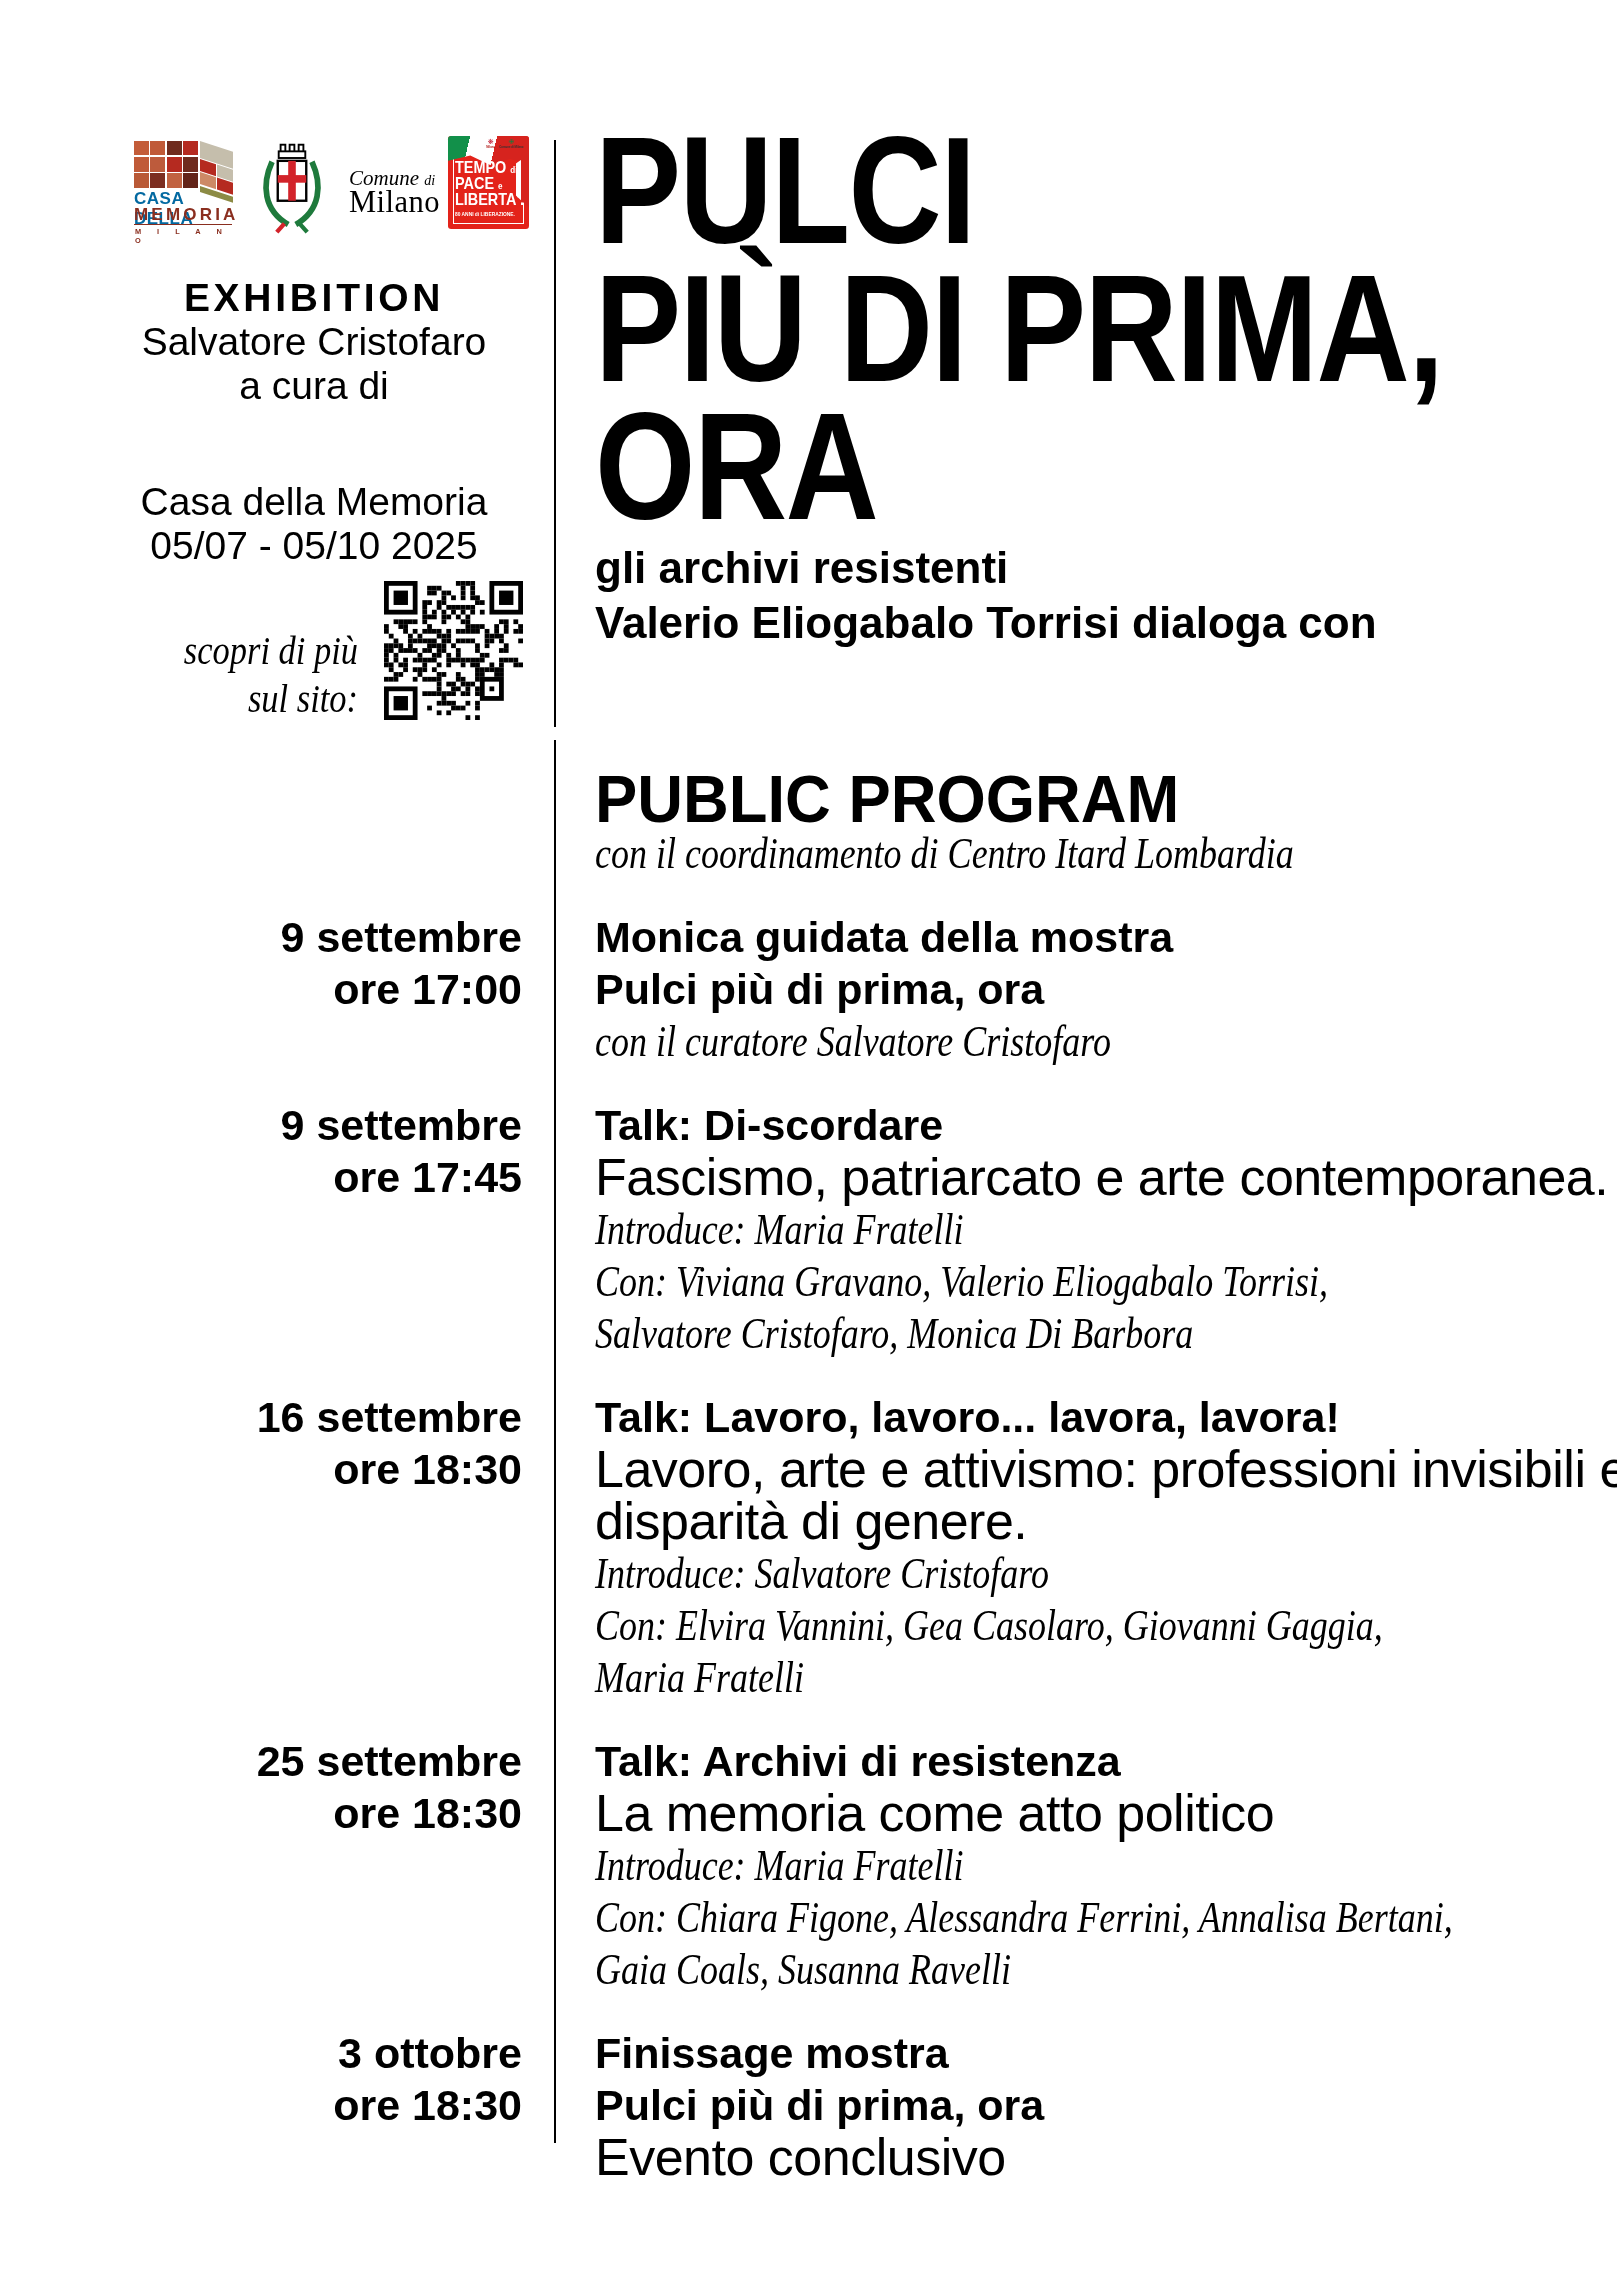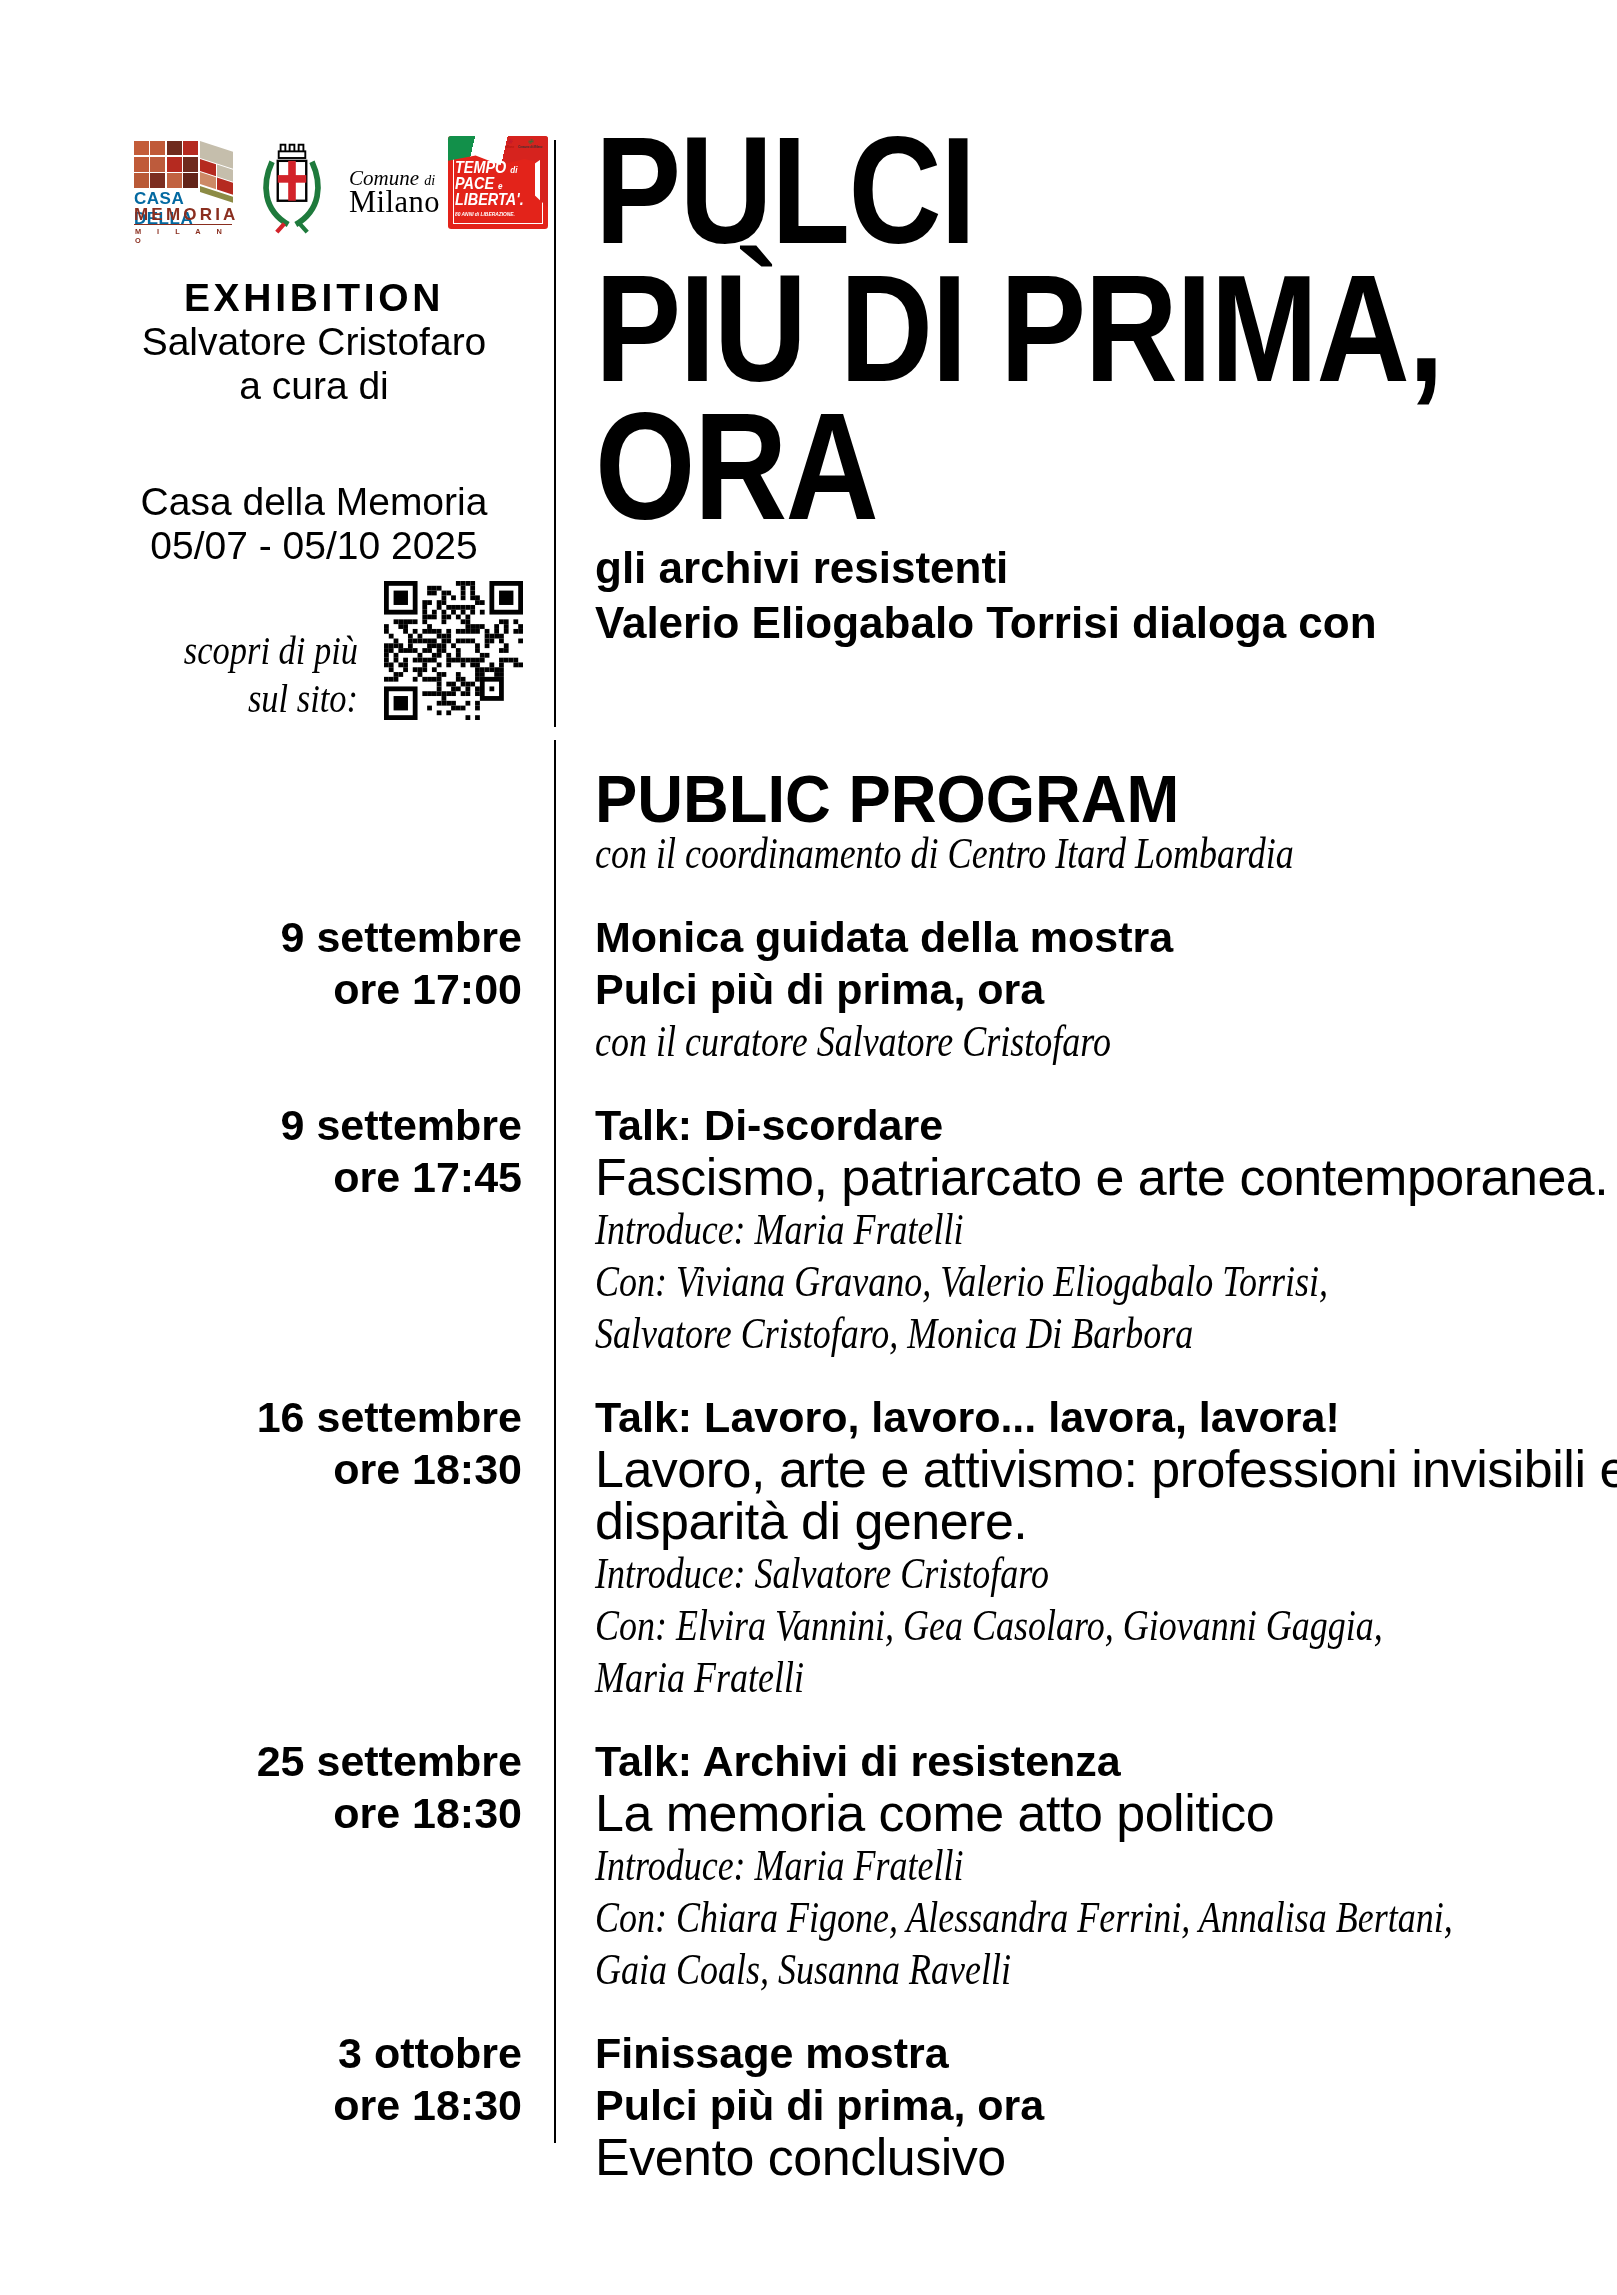--- a/index.html
+++ b/index.html
@@ -22,21 +22,21 @@
   .casa-line1{position:absolute;left:0;top:49px;font-weight:bold;font-size:17px;letter-spacing:0.5px;}
   .casa-line2{position:absolute;left:0;top:65px;font-weight:bold;font-size:17px;letter-spacing:3.2px;}
   .casa-rule{position:absolute;left:0;top:84px;width:98px;height:1.4px;}
   .casa-line3{position:absolute;left:0.9px;top:87px;font-weight:bold;font-size:7.4px;letter-spacing:7px;}
 
   .logo-comune{left:254px;top:139px;width:190px;height:95px;}
   .comune-text1{position:absolute;left:95px;top:27px;font-family:"Liberation Serif",serif;font-size:21px;font-style:italic;}
   .comune-text1 .small-di{font-size:14px;}
   .comune-text2{position:absolute;left:95px;top:46px;font-family:"Liberation Serif",serif;font-size:30.5px;letter-spacing:0.5px;}
 
-  .logo-tempo{left:448px;top:136px;width:100px;height:93px;border-radius:3.2px;overflow:hidden;font-style:italic;}
+  .logo-tempo{left:448px;top:136px;width:81px;height:93px;border-radius:3.2px;overflow:hidden;}
   .tempo-frame{position:absolute;left:4.6px;top:4.6px;right:4.6px;bottom:4.6px;border:1.4px solid #fff;}
   .tempo-flag{position:absolute;left:-0.9px;top:-0.9px;right:-0.9px;height:30px;
     clip-path:polygon(0 0,100% 0,100% 100%,76% 80%,52% 100%,28% 68%,0 86%);}
   .tempo-drape{position:absolute;top:17.6px;right:-0.9px;width:14px;height:55px;
     clip-path:polygon(100% 0,100% 100%,0 76%,0 18%);}
   .tempo-minis{position:absolute;top:2.3px;right:5.6px;display:flex;gap:4.2px;text-align:center;}
   .tempo-mini .mk{display:block;font-size:7px;line-height:7.4px;}
   .tempo-mini .cap{display:block;font-size:2.8px;line-height:3.2px;color:#b01813;font-weight:bold;}
   .tempo-text{position:absolute;left:7.4px;color:#fff;font-weight:bold;
     transform:scaleX(0.92);transform-origin:0 0;white-space:nowrap;}

